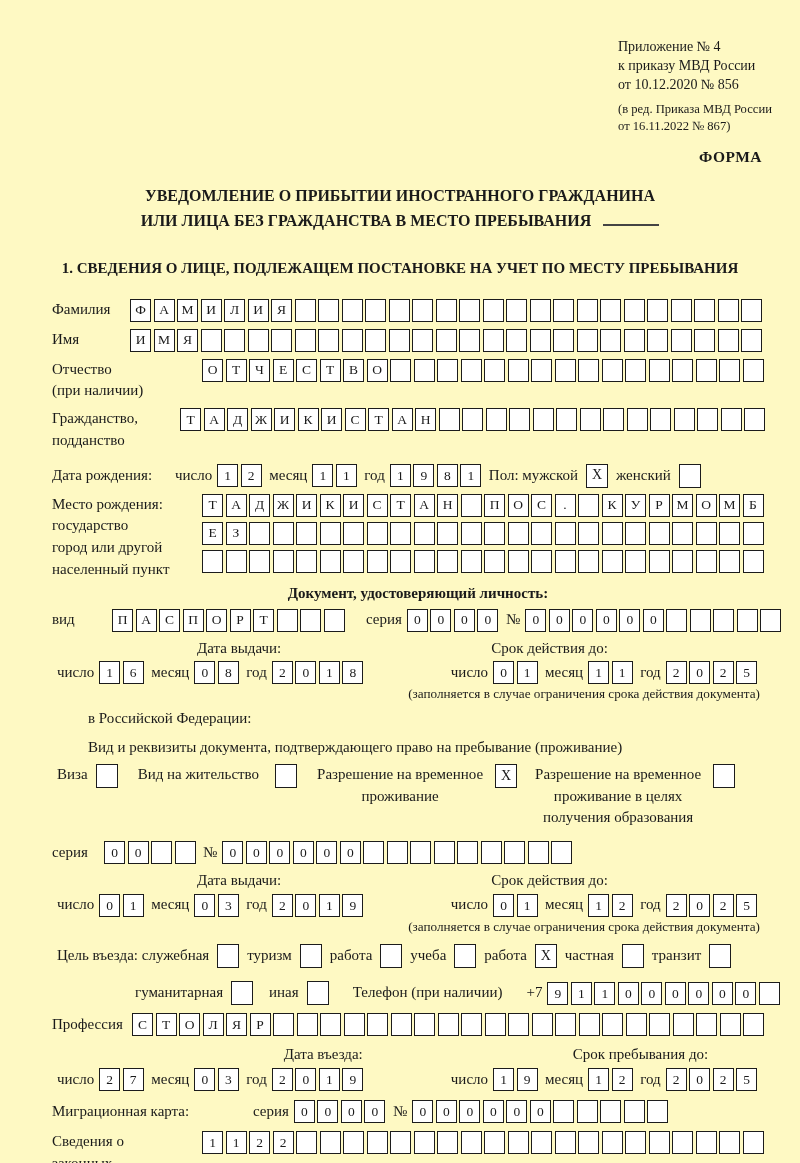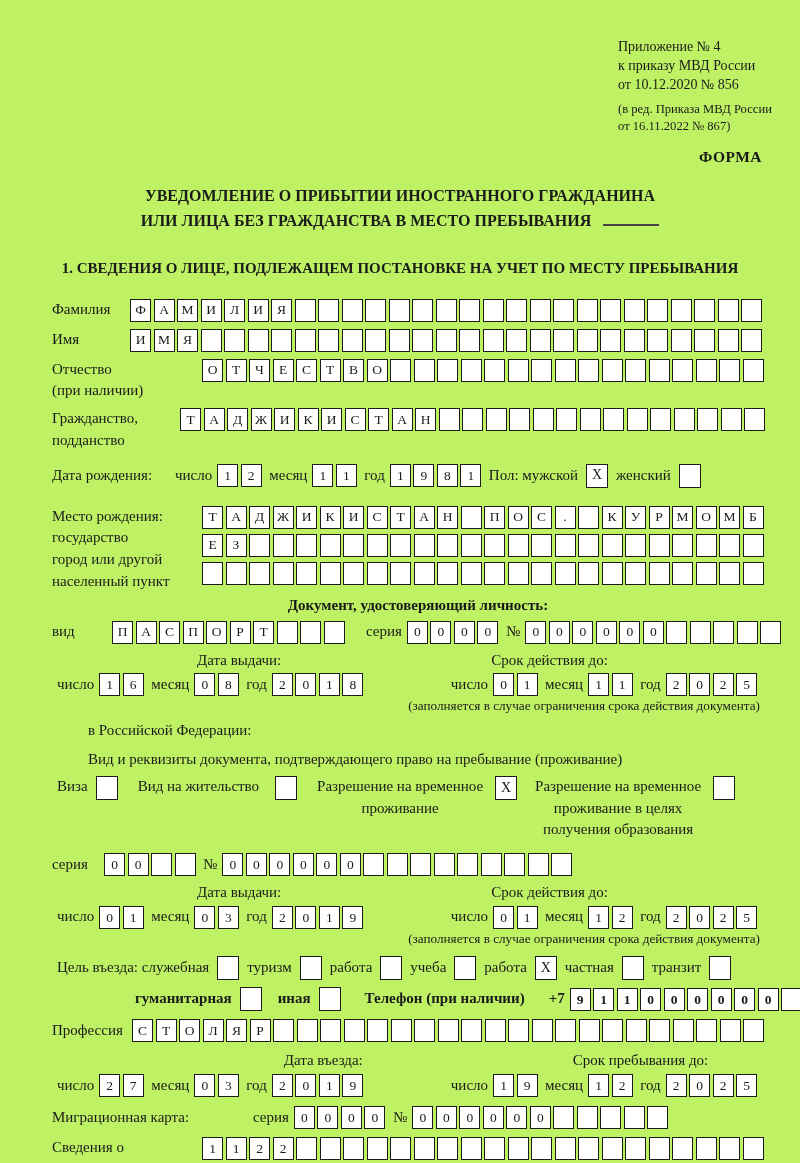--- a/index.html
+++ b/index.html
@@ -1,17 +1,17 @@
 <!DOCTYPE html>
 <html><head>
 <meta charset="utf-8">
 <style>
   html,body{margin:0;padding:0;background:#e8e8e8;}
   .page{
-    width:800px;height:1163px;background:#bef264;margin:0 auto;
+    width:800px;height:1163px;background:#fef9c3;margin:0 auto;
     font-family:"Liberation Serif","DejaVu Serif",serif;color:#1a1a1a;
     position:relative;overflow:hidden;
   }
   .hdr{position:absolute;left:618px;top:38px;font-size:14px;line-height:1.35;}
   .hdr .sub{font-size:12.6px;margin-top:6px;line-height:1.4;}
   .forma{position:absolute;right:38px;top:148px;font-weight:bold;font-size:15.5px;letter-spacing:.5px;}
   .title{margin:184px 30px 0 30px;text-align:center;font-weight:bold;font-size:16px;line-height:1.55;}
   .t-underline{display:inline-block;width:56px;border-bottom:2px solid #444;margin-left:12px;}
   .sec{margin:26px 20px 0 20px;text-align:center;font-weight:bold;font-size:15px;}
   #form-body{margin-top:22px;}
@@ -207,21 +207,21 @@
           <div class="cbox">1</div>
           <div class="cbox">9</div>
           <div class="cbox">8</div>
           <div class="cbox">1</div>
         </span>
         <span class="txt">Пол: мужской</span>
         <div class="chk">X</div>
         <span class="txt">женский</span>
         <div class="chk"></div>
       </div>
-      <div class="row top" style="margin-top: 18px;">
+      <div class="row top" style="margin-top: 6px;">
         <div class="lbl" style="width: 150px;">Место рождения:
 государство
 город или другой
 населенный пункт</div>
         <div>
           <div class="boxrow" style="margin-bottom: 5px;">
             <div class="cbox">Т</div>
             <div class="cbox">А</div>
             <div class="cbox">Д</div>
             <div class="cbox">Ж</div>
@@ -483,21 +483,21 @@
         <div class="chk"></div>
         <span class="txt">учеба</span>
         <div class="chk"></div>
         <span class="txt">работа</span>
         <div class="chk">X</div>
         <span class="txt">частная</span>
         <div class="chk"></div>
         <span class="txt">транзит</span>
         <div class="chk"></div>
       </div>
-      <div class="row" style="margin-top: 7px; font-weight: bold;">
+      <div class="row" style="margin-top: 13px;">
         <span class="sp" style="width: 78px;"></span>
         <span class="txt">гуманитарная</span>
         <div class="chk"></div>
         <span class="sp" style="width: 8px;"></span>
         <span class="txt">иная</span>
         <div class="chk"></div>
         <span class="sp" style="width: 16px;"></span>
         <span class="txt">Телефон (при наличии)</span>
         <span class="sp" style="width: 14px;"></span>
         <span class="txt">+7</span>

